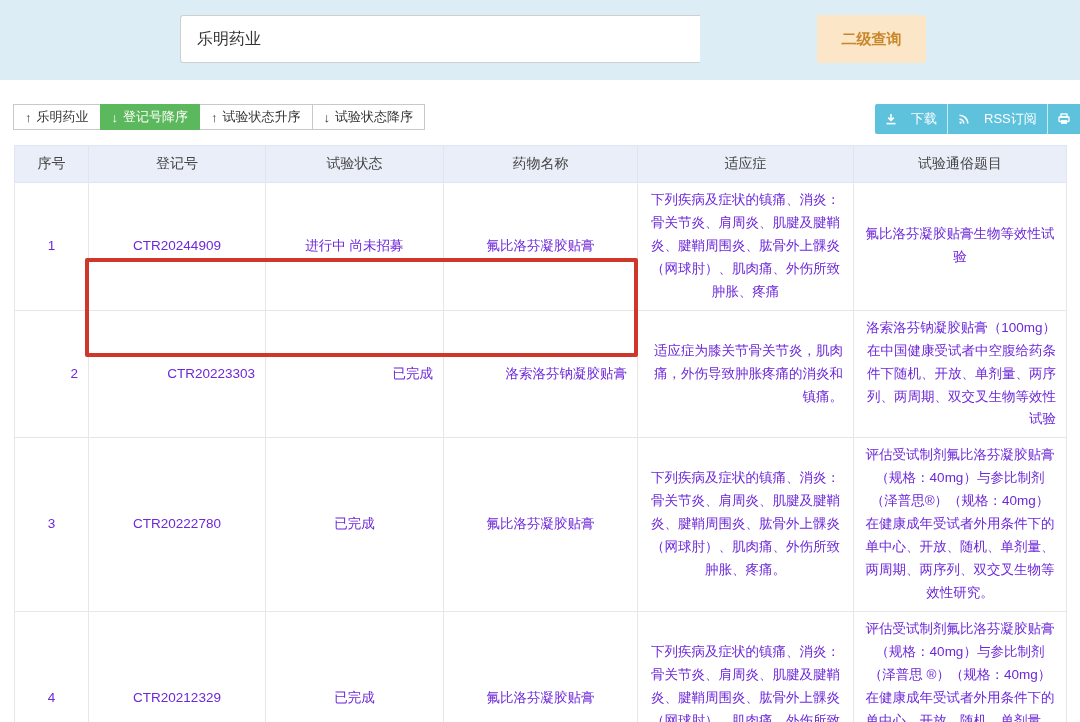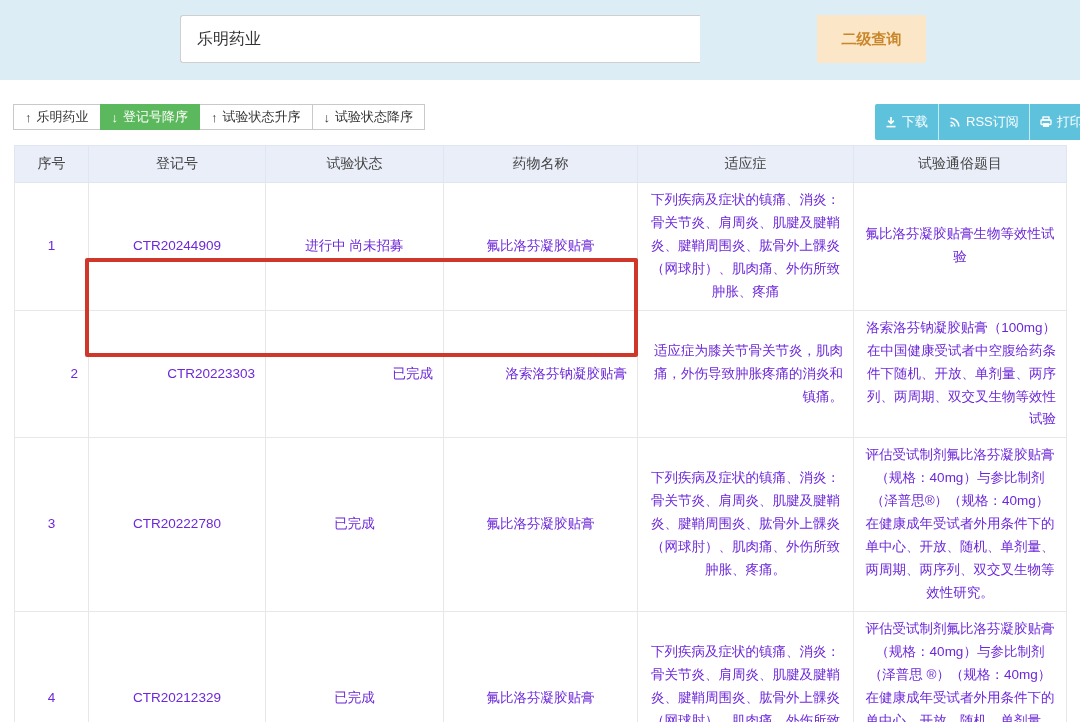--- a/index.html
+++ b/index.html
@@ -47,22 +47,22 @@
   }
   .sort-btn:first-child { margin-left: 0; }
   .sort-btn .arr { font-weight: bold; font-size: 13px; }
   .sort-btn.active {
     background: var(--green, #5cb85c); border-color: var(--green, #5cb85c);
     color: #fff; z-index: 1;
   }
 
   .action-group { position: absolute; left: 875px; top: 104px; display: flex; }
   .action-btn {
-    display: inline-flex; align-items: center; gap: 5px;
-    height: 36px; padding: 0 10px;
+    display: inline-flex; align-items: center; gap: 14px;
+    height: 30px; padding: 0 10px;
     background: var(--info_blue, #5ec2dd); color: #fff;
     border: none; border-left: 1px solid rgba(255,255,255,0.65);
     font-size: 13px; cursor: pointer; font-family: inherit; white-space: nowrap;
   }
   .action-btn:first-child { border-left: none; border-radius: 2px 0 0 2px; }
   .action-btn:last-child { border-radius: 0 2px 2px 0; }
   .action-btn svg { display: block; }
 
   
   table.results {

